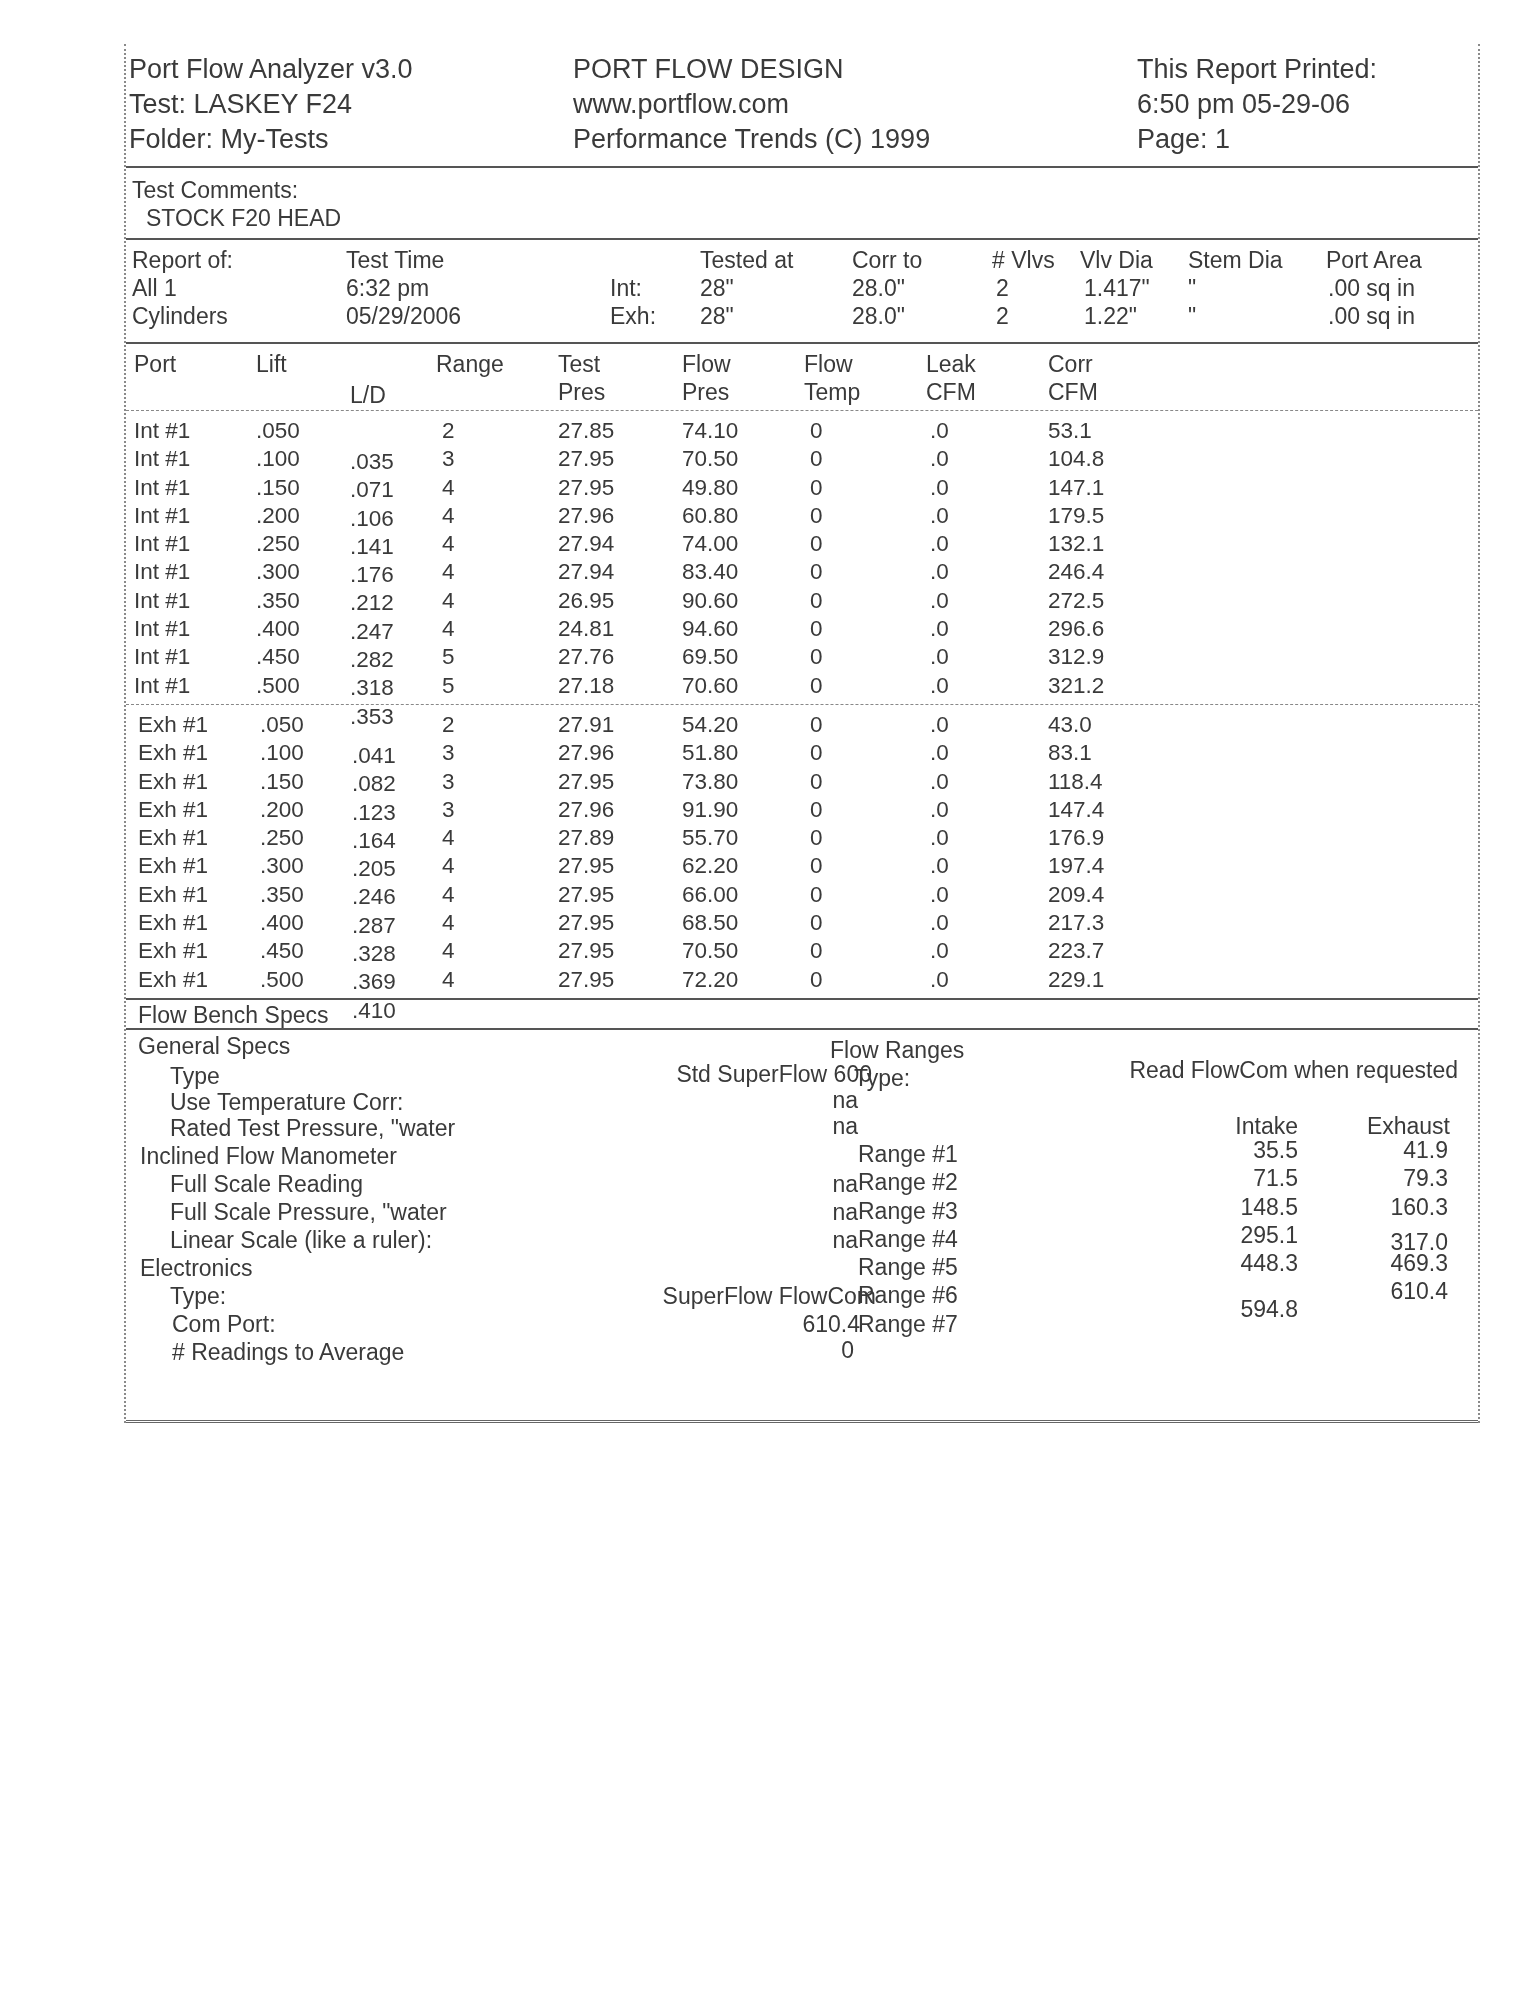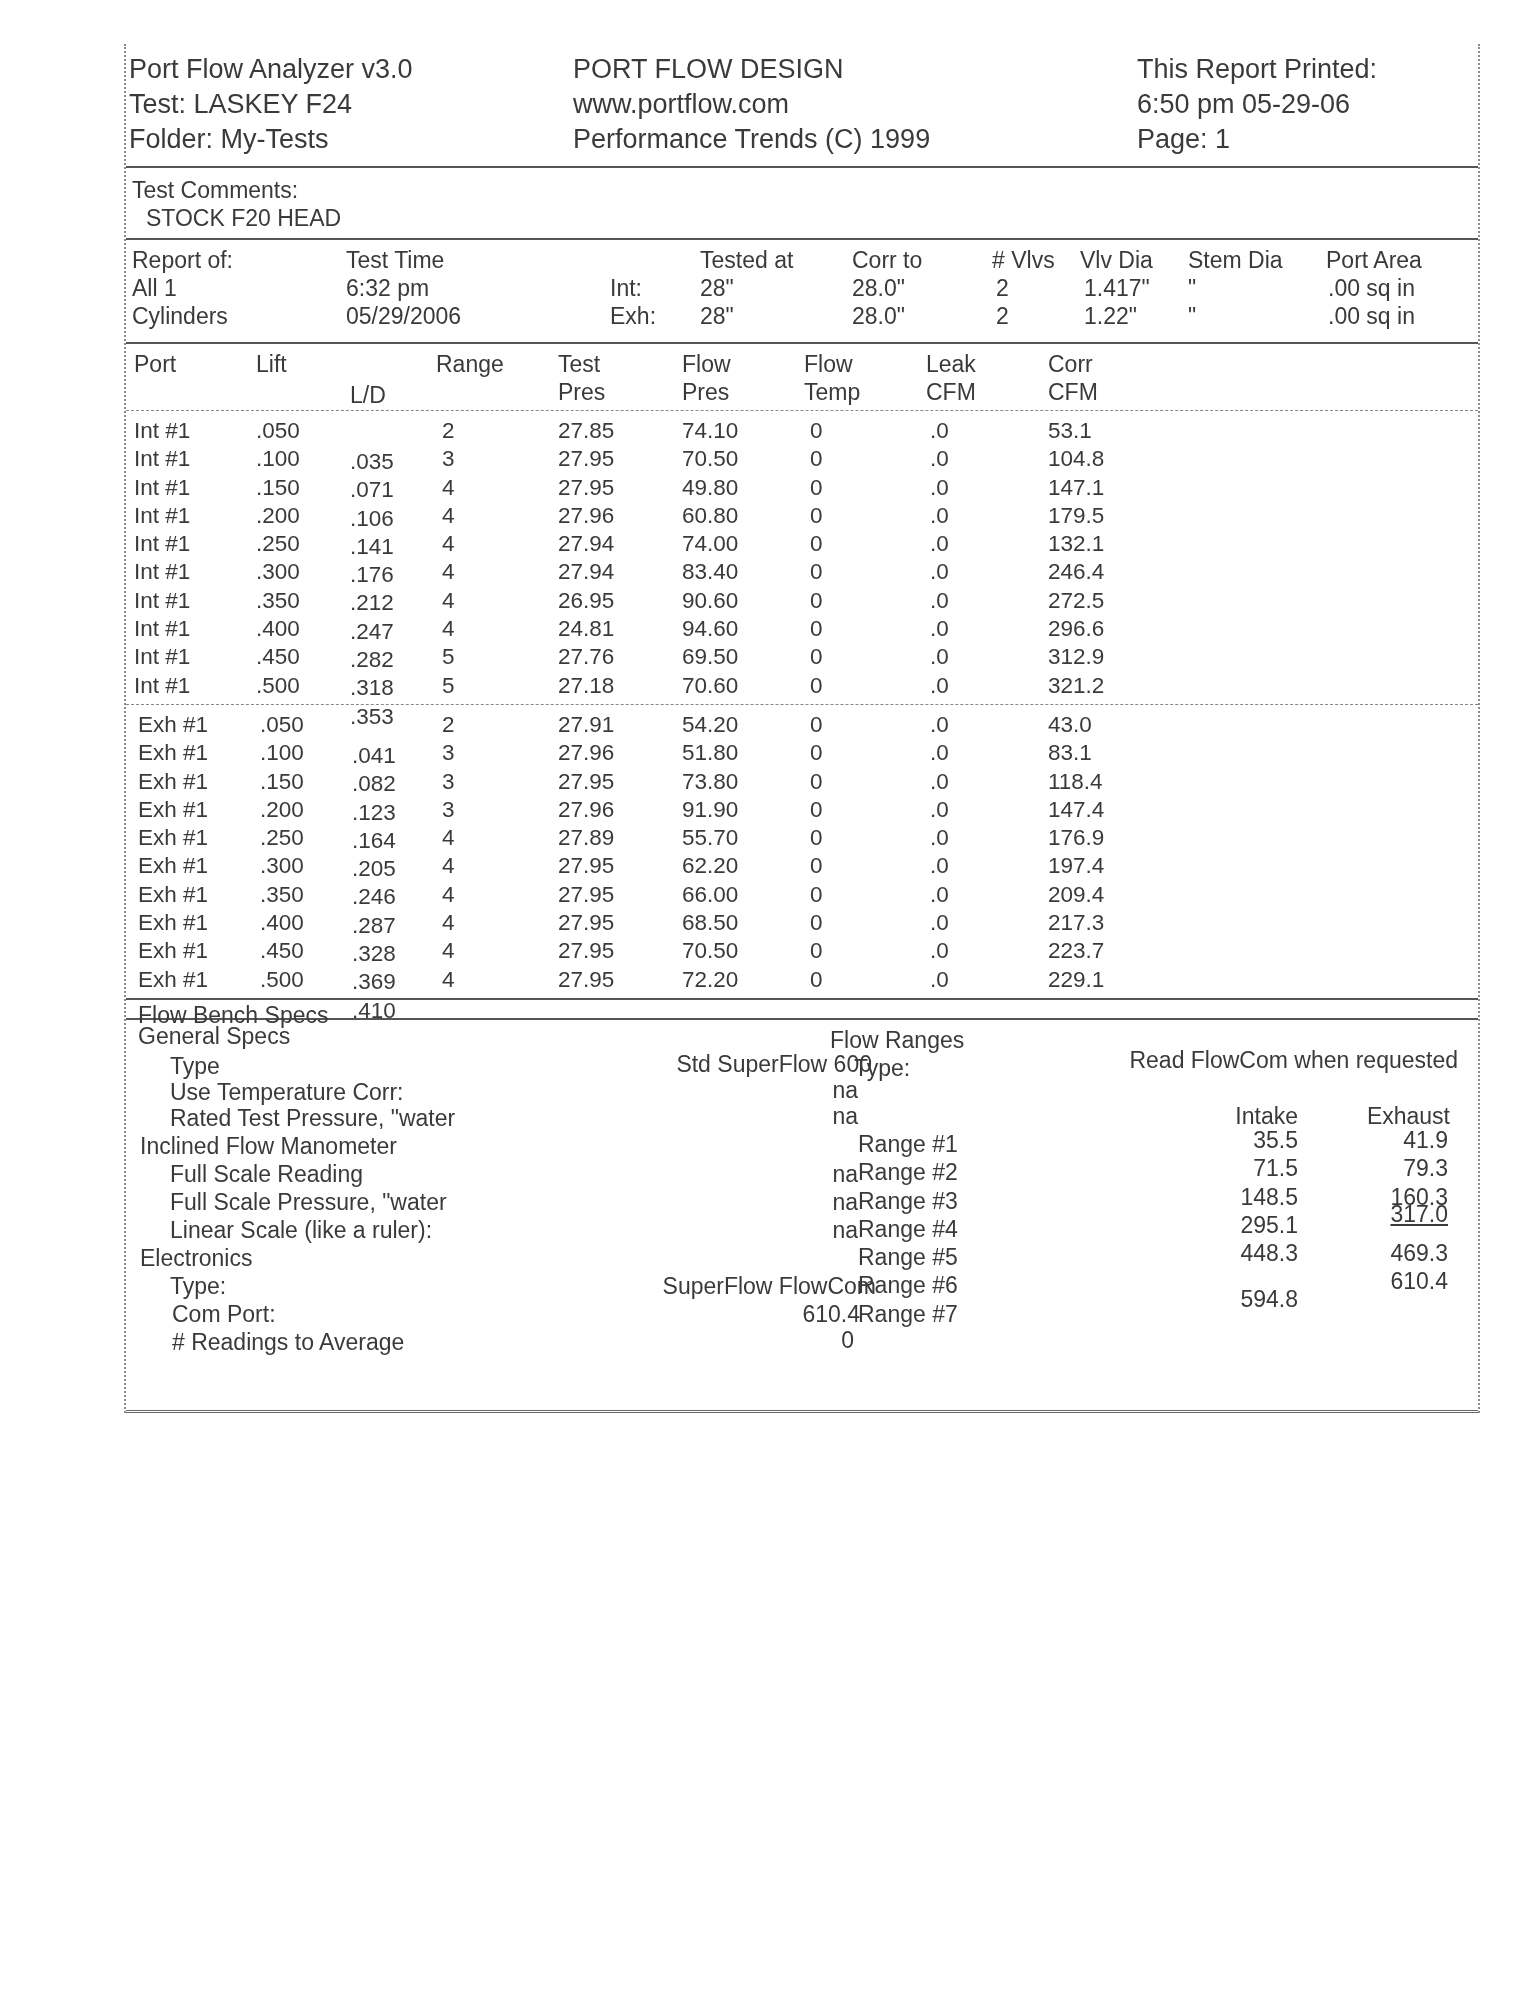--- a/index.html
+++ b/index.html
@@ -105,21 +105,21 @@
     .exh .c-lift { left: 134px; }
     .exh .c-ld { left: 226px; }
     
     .specs {
       position: relative;
       height: 390px;
       font-size: 23px;
       line-height: 28.2px;
     }
     .specs-title {
-      height: 18px;
+      height: 28px;
       font-size: 23px;
       line-height: 30px;
       padding-left: 12px;
     }
     .spec-line {
       position: absolute;
       white-space: nowrap;
     }
     .spec-val {
       position: absolute;
@@ -518,21 +518,21 @@
           <div class="spec-val" style="right: 180px; top: 106px;">35.5</div>
           <div class="spec-val" style="right: 30px; top: 106px;">41.9</div>
           <div class="spec-line" style="left: 732px; top: 138.3px;">Range #2</div>
           <div class="spec-val" style="right: 180px; top: 134.3px;">71.5</div>
           <div class="spec-val" style="right: 30px; top: 134.3px;">79.3</div>
           <div class="spec-line" style="left: 732px; top: 166.6px;">Range #3</div>
           <div class="spec-val" style="right: 180px; top: 162.6px;">148.5</div>
           <div class="spec-val" style="right: 30px; top: 162.6px;">160.3</div>
           <div class="spec-line" style="left: 732px; top: 194.9px;">Range #4</div>
           <div class="spec-val" style="right: 180px; top: 190.9px;">295.1</div>
-          <div class="spec-val" style="right: 30px; top: 180px; text-decoration: underline;">317.0</div>
+          <div class="spec-val" style="right: 30px; top: 198px;">317.0</div>
           <div class="spec-line" style="left: 732px; top: 223.2px;">Range #5</div>
           <div class="spec-val" style="right: 180px; top: 219.2px;">448.3</div>
           <div class="spec-val" style="right: 30px; top: 219.2px;">469.3</div>
           <div class="spec-line" style="left: 732px; top: 251.5px;">Range #6</div>
           <div class="spec-val" style="right: 180px; top: 265px; margin-left: 20px;">594.8</div>
           <div class="spec-val" style="right: 30px; top: 247.5px;">610.4</div>
           <div class="spec-line" style="left: 732px; top: 279.8px;">Range #7</div>
           <div class="spec-val" style="right: 180px; top: 275.8px;"></div>
           <div class="spec-val" style="right: 30px; top: 275.8px;"></div>
         </div>

